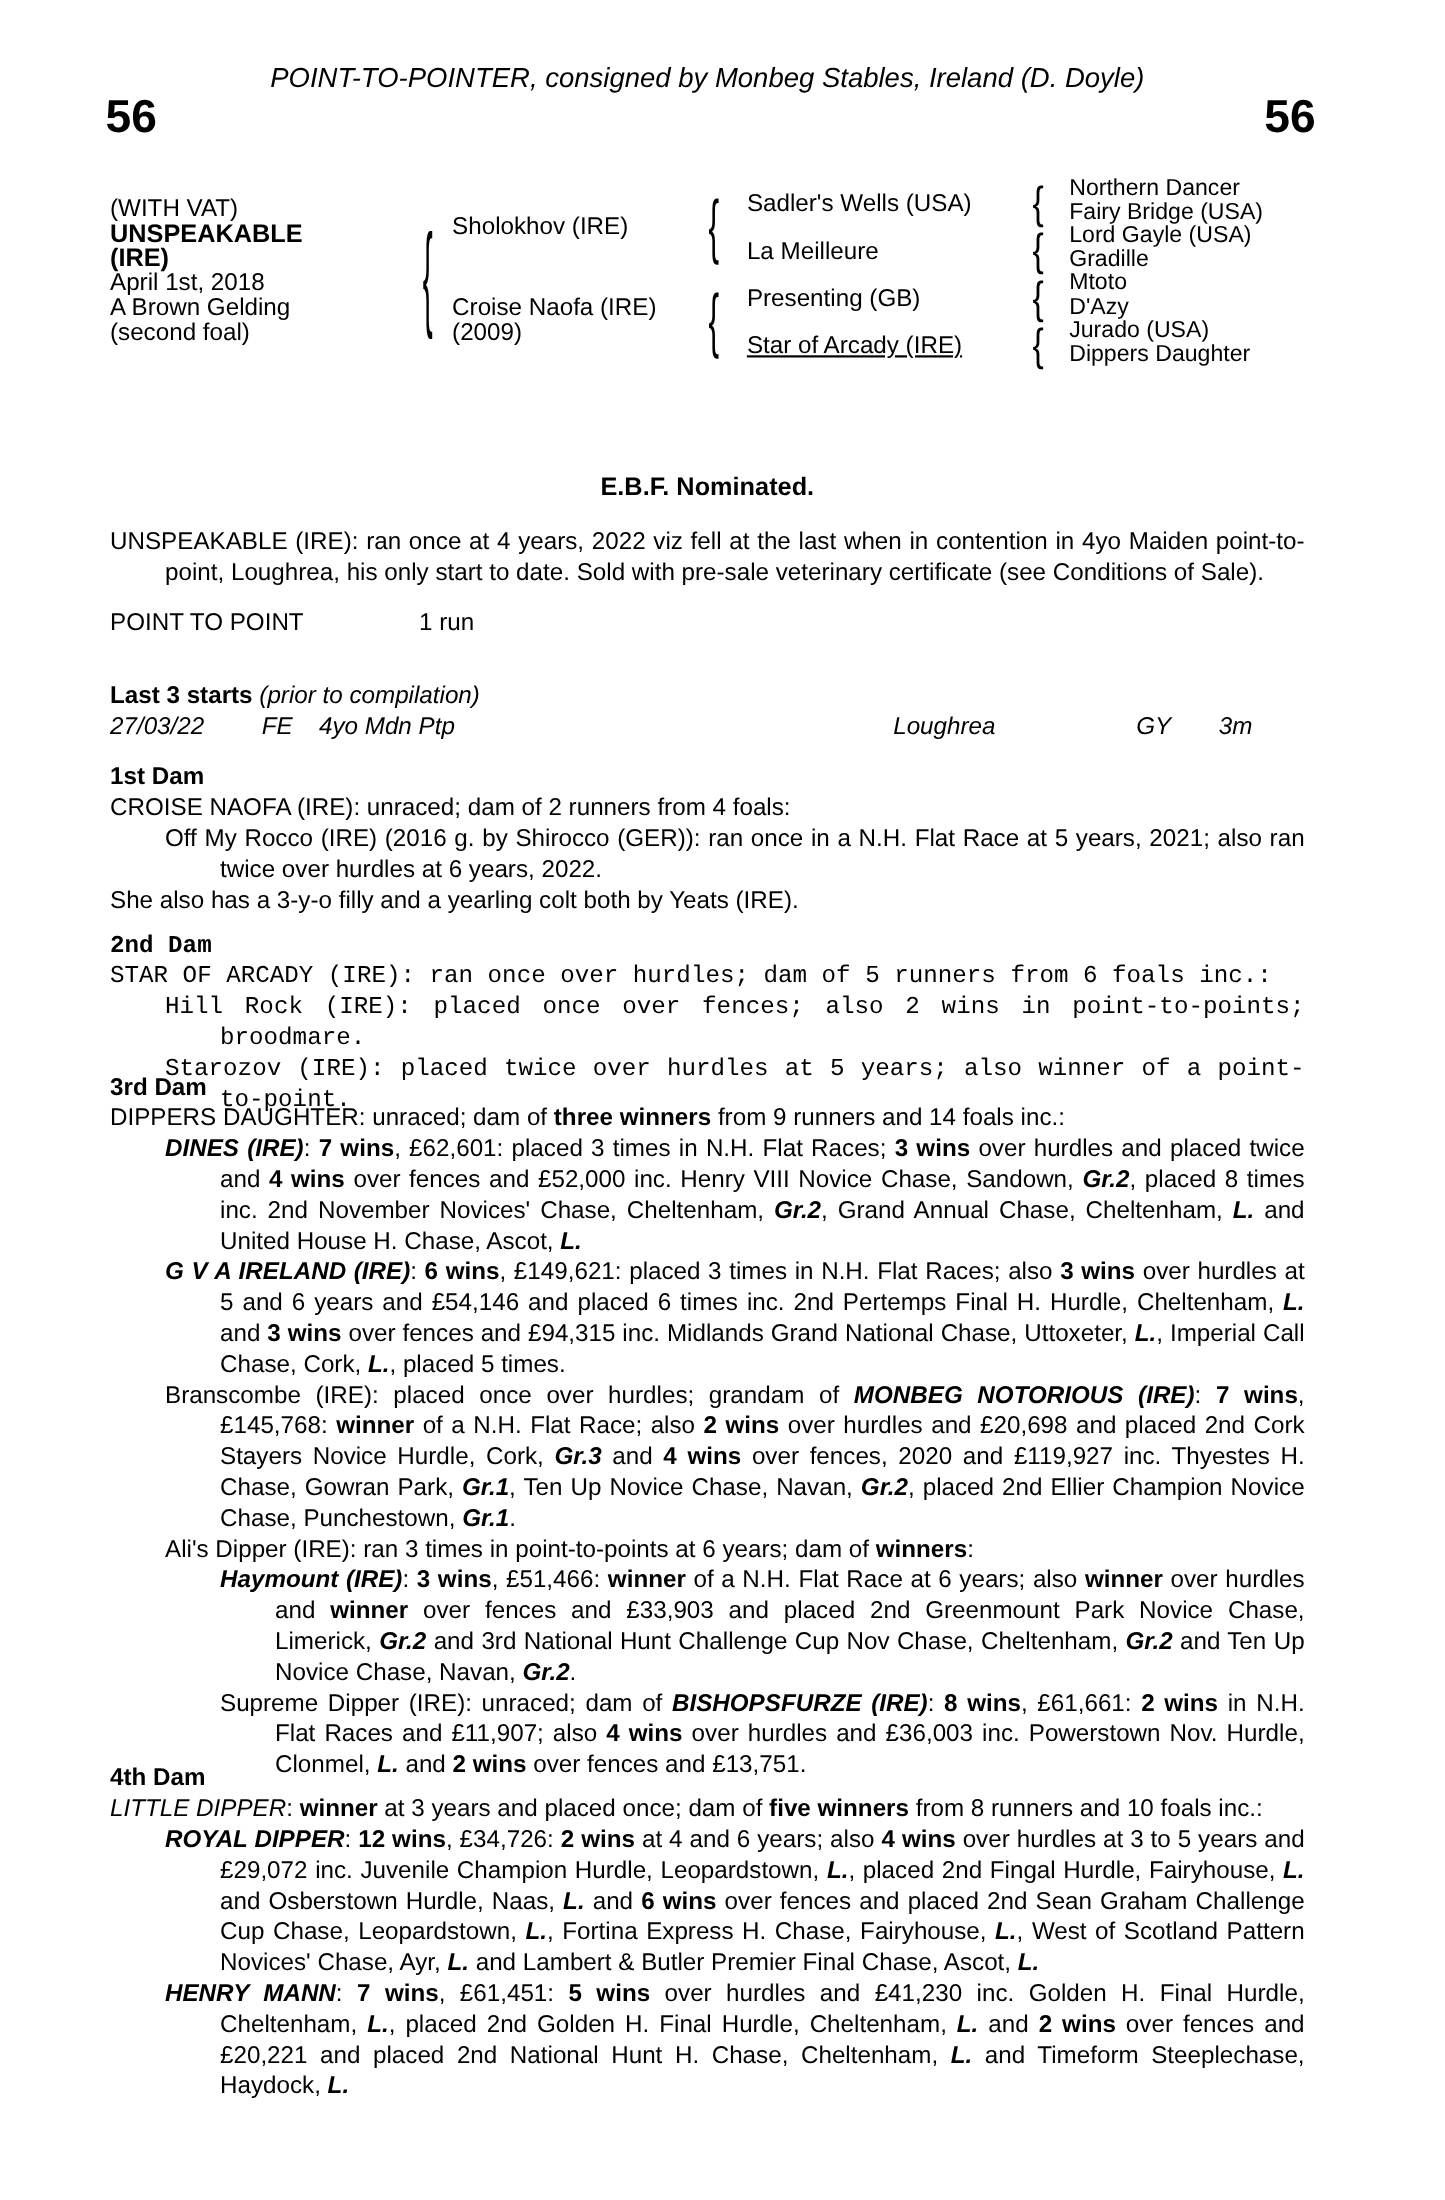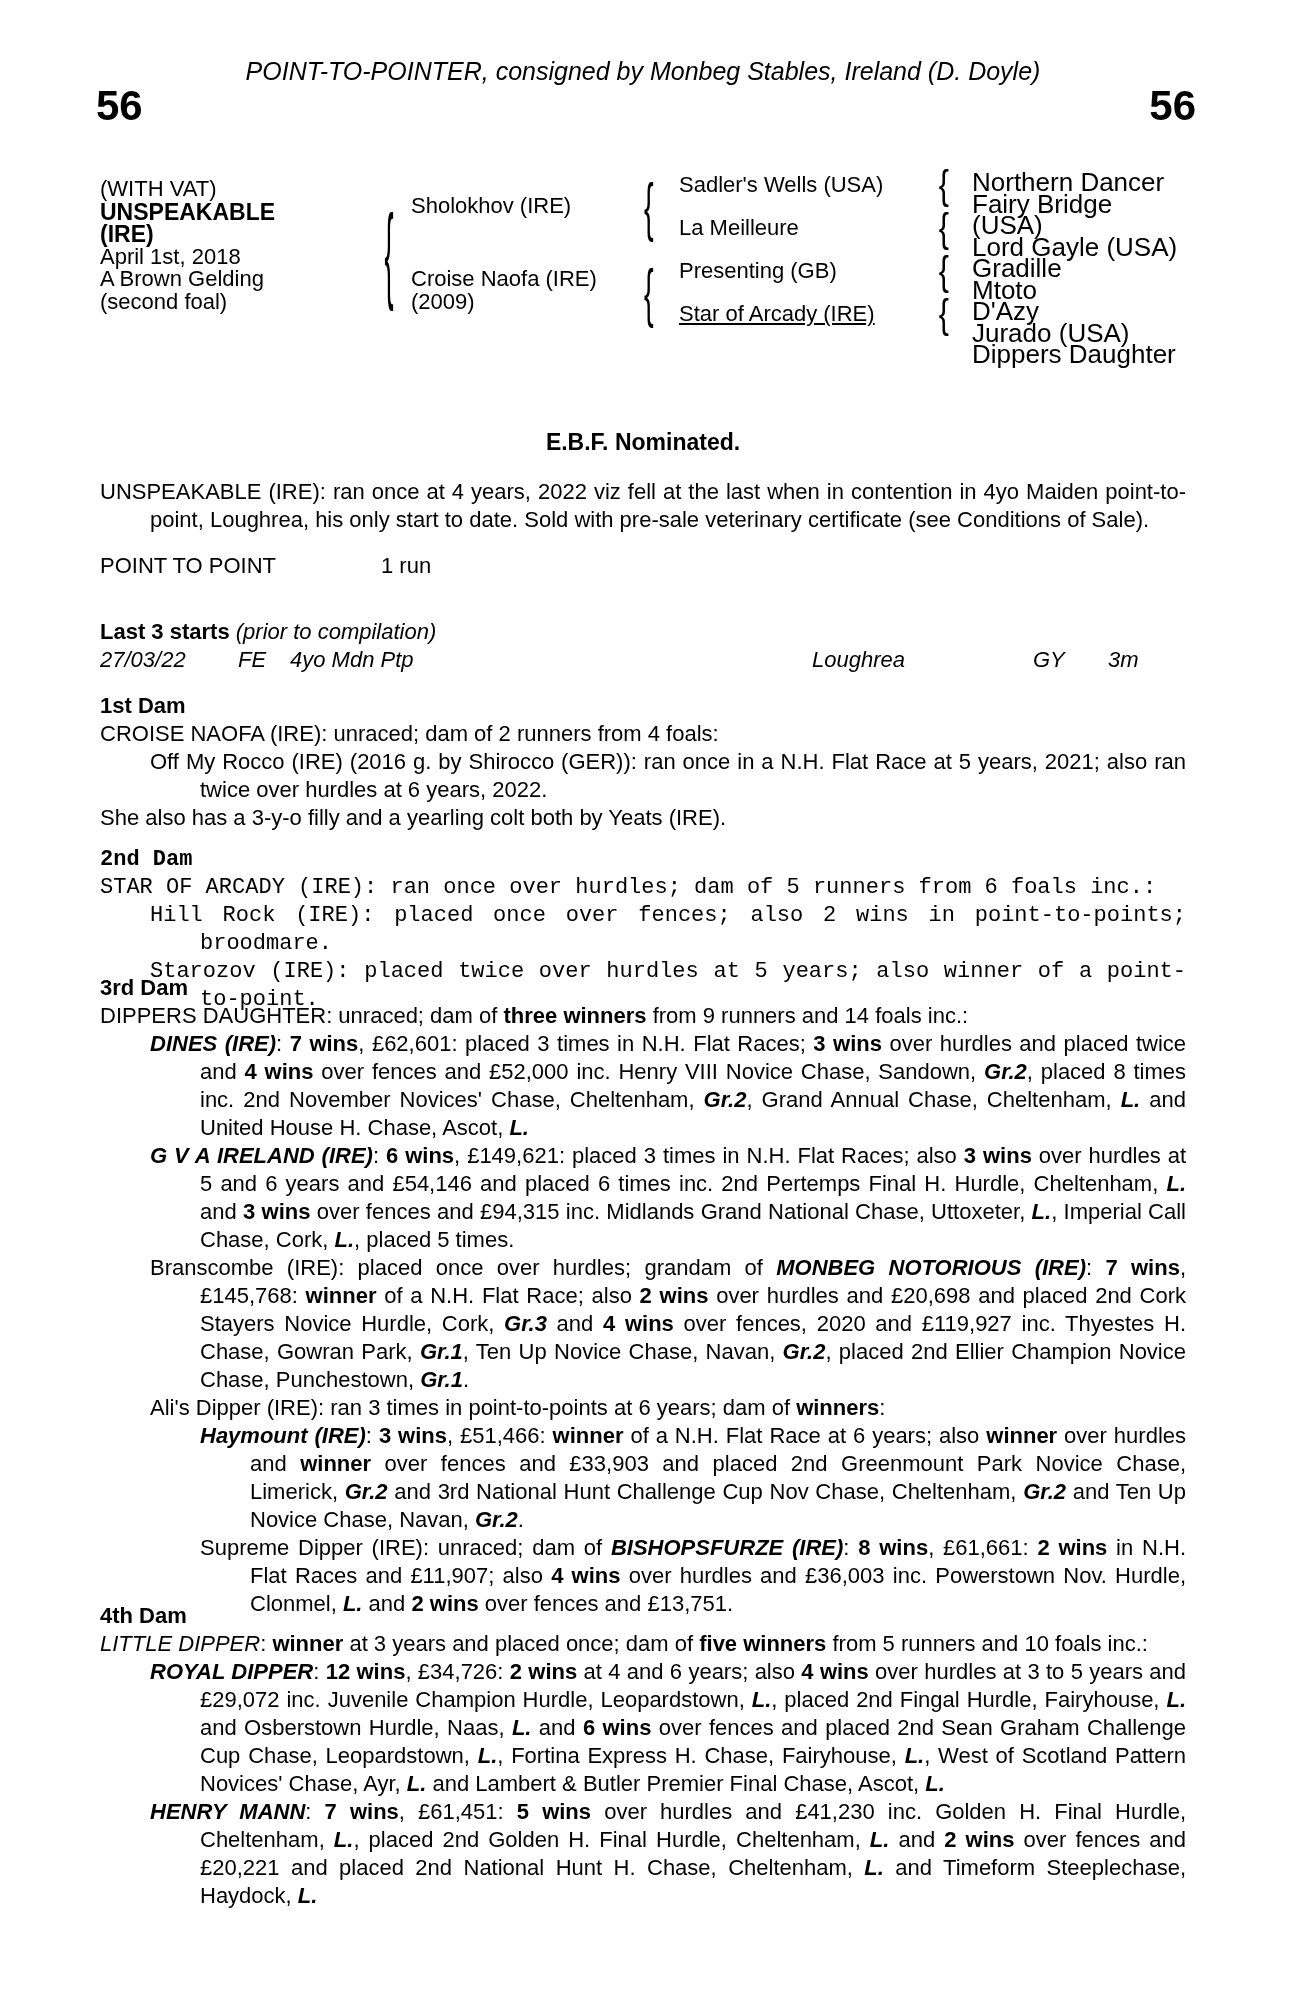--- a/index.html
+++ b/index.html
@@ -18,21 +18,21 @@
   .lot-right { right:118px; }
 
   
   .pedigree { position:absolute; top:160px; left:100px; width:1086px; height:180px; }
   .ped-col1 { position:absolute; left:0; top:18px; line-height:22.5px; }
   .ped-col1 .bold { font-weight:bold; font-size:23px; }
   .ped-sire { position:absolute; left:311px; top:32px; }
   .ped-dam  { position:absolute; left:311px; top:108px; line-height:22.5px; }
   .ped-g { position:absolute; left:579px; }
   .g0 { top:11px; } .g1 { top:54px; } .g2 { top:97px; } .g3 { top:140px;text-decoration:underline; }
-  .ped-gg { position:absolute; left:872px; top:0; line-height:21.5px; font-size:26px;margin-top:12px; }
+  .ped-gg { position:absolute; left:872px; top:0; line-height:21.5px; font-size:21px; }
   .brace {
     position:absolute; display:block; width:14px; font-size:34px; line-height:40px;
     font-weight:400; transform-origin:50% 50%;
   }
   .brace-main { left:283px; top:72px;  transform:scaleX(0.8) scaleY(3.1); }
   .brace-s1   { left:543px; top:26px;  transform:scaleX(0.85) scaleY(1.9); }
   .brace-s2   { left:543px; top:112px; transform:scaleX(0.85) scaleY(1.9); }
   .brace-g1   { left:838px; top:5px;   transform:scaleX(0.9) scaleY(1.2); }
   .brace-g2   { left:838px; top:48px;  transform:scaleX(0.9) scaleY(1.2); }
   .brace-g3   { left:838px; top:91px;  transform:scaleX(0.9) scaleY(1.2); }
@@ -161,16 +161,16 @@
   <p class="para lvl1"><span class="seg-b seg-i">DINES (IRE)</span><span>: </span><span class="seg-b">7 wins</span><span>, £62,601: placed 3 times in N.H. Flat Races; </span><span class="seg-b">3 wins</span><span> over hurdles and placed twice and </span><span class="seg-b">4 wins</span><span> over fences and £52,000 inc. Henry VIII Novice Chase, Sandown, </span><span class="seg-b seg-i">Gr.2</span><span>, placed 8 times inc. 2nd November Novices' Chase, Cheltenham, </span><span class="seg-b seg-i">Gr.2</span><span>, Grand Annual Chase, Cheltenham, </span><span class="seg-b seg-i">L.</span><span> and United House H. Chase, Ascot, </span><span class="seg-b seg-i">L.</span></p>
   <p class="para lvl1"><span class="seg-b seg-i">G V A IRELAND (IRE)</span><span>: </span><span class="seg-b">6 wins</span><span>, £149,621: placed 3 times in N.H. Flat Races; also </span><span class="seg-b">3 wins</span><span> over hurdles at 5 and 6 years and £54,146 and placed 6 times inc. 2nd Pertemps Final H. Hurdle, Cheltenham, </span><span class="seg-b seg-i">L.</span><span> and </span><span class="seg-b">3 wins</span><span> over fences and £94,315 inc. Midlands Grand National Chase, Uttoxeter, </span><span class="seg-b seg-i">L.</span><span>, Imperial Call Chase, Cork, </span><span class="seg-b seg-i">L.</span><span>, placed 5 times.</span></p>
   <p class="para lvl1"><span>Branscombe (IRE): placed once over hurdles; grandam of </span><span class="seg-b seg-i">MONBEG NOTORIOUS (IRE)</span><span>: </span><span class="seg-b">7 wins</span><span>, £145,768: </span><span class="seg-b">winner</span><span> of a N.H. Flat Race; also </span><span class="seg-b">2 wins</span><span> over hurdles and £20,698 and placed 2nd Cork Stayers Novice Hurdle, Cork, </span><span class="seg-b seg-i">Gr.3</span><span> and </span><span class="seg-b">4 wins</span><span> over fences, 2020 and £119,927 inc. Thyestes H. Chase, Gowran Park, </span><span class="seg-b seg-i">Gr.1</span><span>, Ten Up Novice Chase, Navan, </span><span class="seg-b seg-i">Gr.2</span><span>, placed 2nd Ellier Champion Novice Chase, Punchestown, </span><span class="seg-b seg-i">Gr.1</span><span>.</span></p>
   <p class="para lvl1"><span>Ali's Dipper (IRE): ran 3 times in point-to-points at 6 years; dam of </span><span class="seg-b">winners</span><span>:</span></p>
   <p class="para lvl2"><span class="seg-b seg-i">Haymount (IRE)</span><span>: </span><span class="seg-b">3 wins</span><span>, £51,466: </span><span class="seg-b">winner</span><span> of a N.H. Flat Race at 6 years; also </span><span class="seg-b">winner</span><span> over hurdles and </span><span class="seg-b">winner</span><span> over fences and £33,903 and placed 2nd Greenmount Park Novice Chase, Limerick, </span><span class="seg-b seg-i">Gr.2</span><span> and 3rd National Hunt Challenge Cup Nov Chase, Cheltenham, </span><span class="seg-b seg-i">Gr.2</span><span> and Ten Up Novice Chase, Navan, </span><span class="seg-b seg-i">Gr.2</span><span>.</span></p>
   <p class="para lvl2"><span>Supreme Dipper (IRE): unraced; dam of </span><span class="seg-b seg-i">BISHOPSFURZE (IRE)</span><span>: </span><span class="seg-b">8 wins</span><span>, £61,661: </span><span class="seg-b">2 wins</span><span> in N.H. Flat Races and £11,907; also </span><span class="seg-b">4 wins</span><span> over hurdles and £36,003 inc. Powerstown Nov. Hurdle, Clonmel, </span><span class="seg-b seg-i">L.</span><span> and </span><span class="seg-b">2 wins</span><span> over fences and £13,751.</span></p>
 </div>
 
 <div class="section sec-dam4">
   <div class="dam-heading">4th Dam</div>
-  <p class="para lvl0"><span class="seg-i">LITTLE DIPPER</span><span>: </span><span class="seg-b">winner</span><span> at 3 years and placed once; dam of </span><span class="seg-b">five winners</span><span> from 5 runners and 10 foals inc.:</span></p>
+  <p class="para lvl0"><span class="seg-i">LITTLE DIPPER</span><span>: </span><span class="seg-b">winner</span><span> at 3 years and placed once; dam of </span><span class="seg-b">five winners</span><span> from 8 runners and 10 foals inc.:</span></p>
   <p class="para lvl1"><span class="seg-b seg-i">ROYAL DIPPER</span><span>: </span><span class="seg-b">12 wins</span><span>, £34,726: </span><span class="seg-b">2 wins</span><span> at 4 and 6 years; also </span><span class="seg-b">4 wins</span><span> over hurdles at 3 to 5 years and £29,072 inc. Juvenile Champion Hurdle, Leopardstown, </span><span class="seg-b seg-i">L.</span><span>, placed 2nd Fingal Hurdle, Fairyhouse, </span><span class="seg-b seg-i">L.</span><span> and Osberstown Hurdle, Naas, </span><span class="seg-b seg-i">L.</span><span> and </span><span class="seg-b">6 wins</span><span> over fences and placed 2nd Sean Graham Challenge Cup Chase, Leopardstown, </span><span class="seg-b seg-i">L.</span><span>, Fortina Express H. Chase, Fairyhouse, </span><span class="seg-b seg-i">L.</span><span>, West of Scotland Pattern Novices' Chase, Ayr, </span><span class="seg-b seg-i">L.</span><span> and Lambert &amp; Butler Premier Final Chase, Ascot, </span><span class="seg-b seg-i">L.</span></p>
   <p class="para lvl1"><span class="seg-b seg-i">HENRY MANN</span><span>: </span><span class="seg-b">7 wins</span><span>, £61,451: </span><span class="seg-b">5 wins</span><span> over hurdles and £41,230 inc. Golden H. Final Hurdle, Cheltenham, </span><span class="seg-b seg-i">L.</span><span>, placed 2nd Golden H. Final Hurdle, Cheltenham, </span><span class="seg-b seg-i">L.</span><span> and </span><span class="seg-b">2 wins</span><span> over fences and £20,221 and placed 2nd National Hunt H. Chase, Cheltenham, </span><span class="seg-b seg-i">L.</span><span> and Timeform Steeplechase, Haydock, </span><span class="seg-b seg-i">L.</span></p>
 </div>
 
 </body></html>

